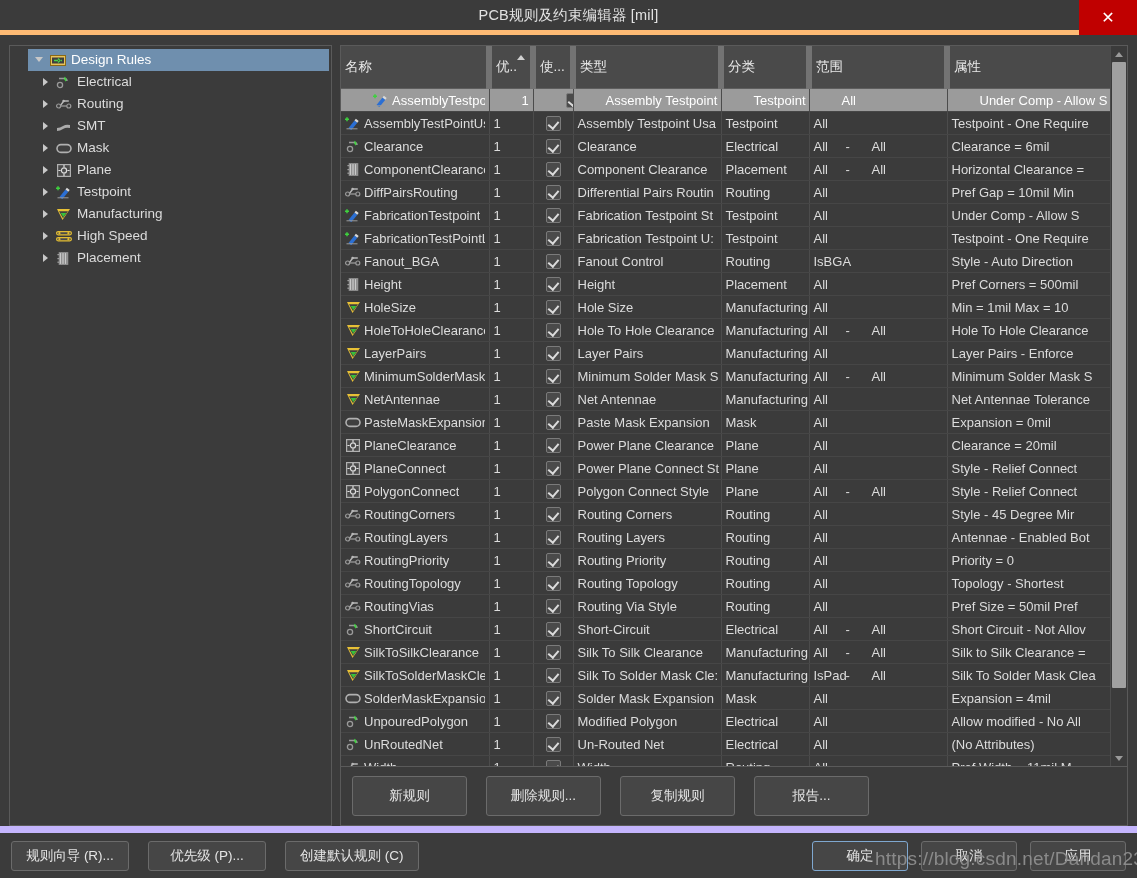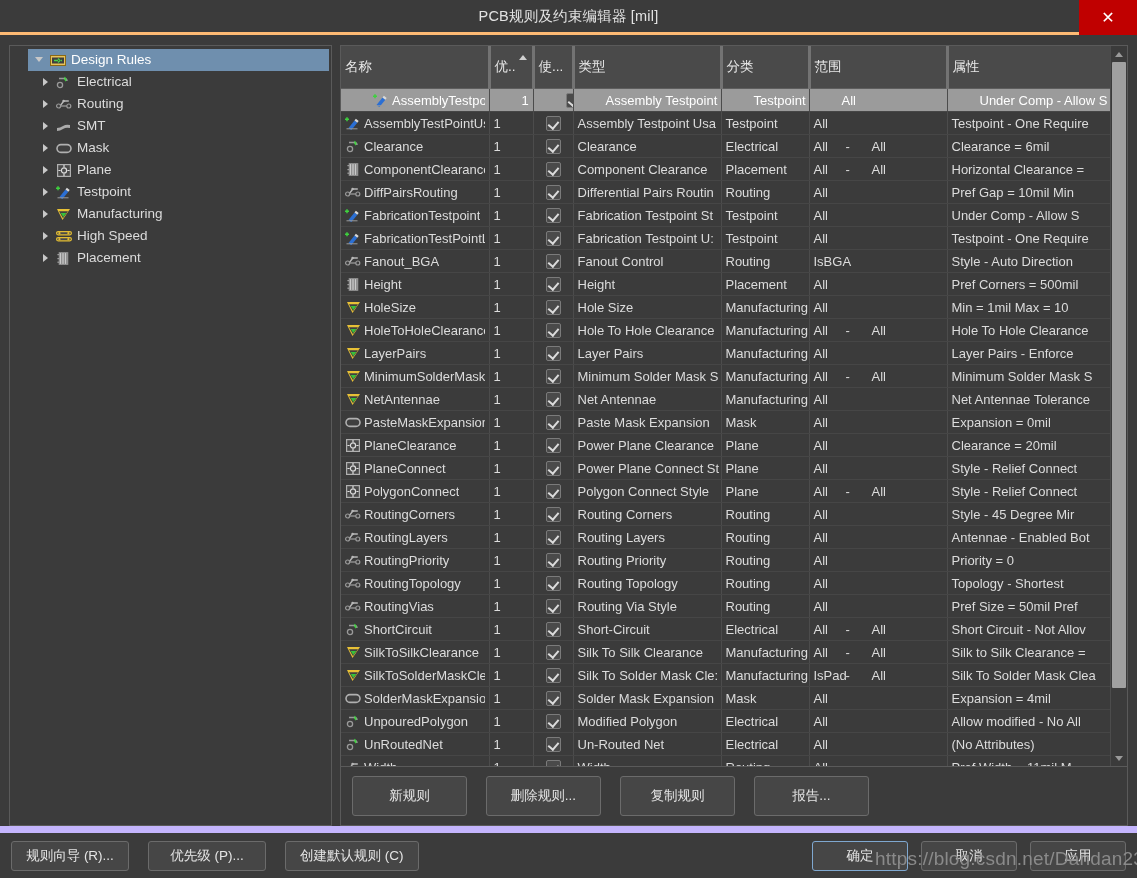--- a/index.html
+++ b/index.html
@@ -16,21 +16,21 @@
     display: flex; flex-direction: column;
   }
 
   
   .titlebar {
     height: 35px;
     background: #3b3b3b;
     display: flex; align-items: center; justify-content: center;
     position: relative;
     flex: 0 0 35px;
-    border-bottom: 3px solid #fdba74;
+    border-bottom: 5px solid #fdba74;
   }
   .titlebar .title {
     color: #e2e2e2;
     font-size: 14.5px;
     letter-spacing: .2px;
   }
   .close-btn {
     position: absolute; right: 0; top: 0;
     width: 58px; height: 35px;
     background: #c00000;
@@ -124,21 +124,21 @@
     width: 100%;
     font-size: 13px;
     color: #dcdcdc;
   }
   table.rules th {
     background: #4a4a4a;
     font-weight: normal;
     text-align: left;
     height: 23px;
     padding: 12px 4px;
-    border-right: 3px solid #737373;
+    border-right: 6px solid #737373;
     border-bottom: 1px solid #5e5e5e;
     color: #e8e8e8;
     font-size: 13.5px;
     white-space: nowrap;
     overflow: hidden;
     position: relative;
     cursor: pointer;
   }
   table.rules th .sortarrow {
     position: absolute; right: 5px; top: 9px;

